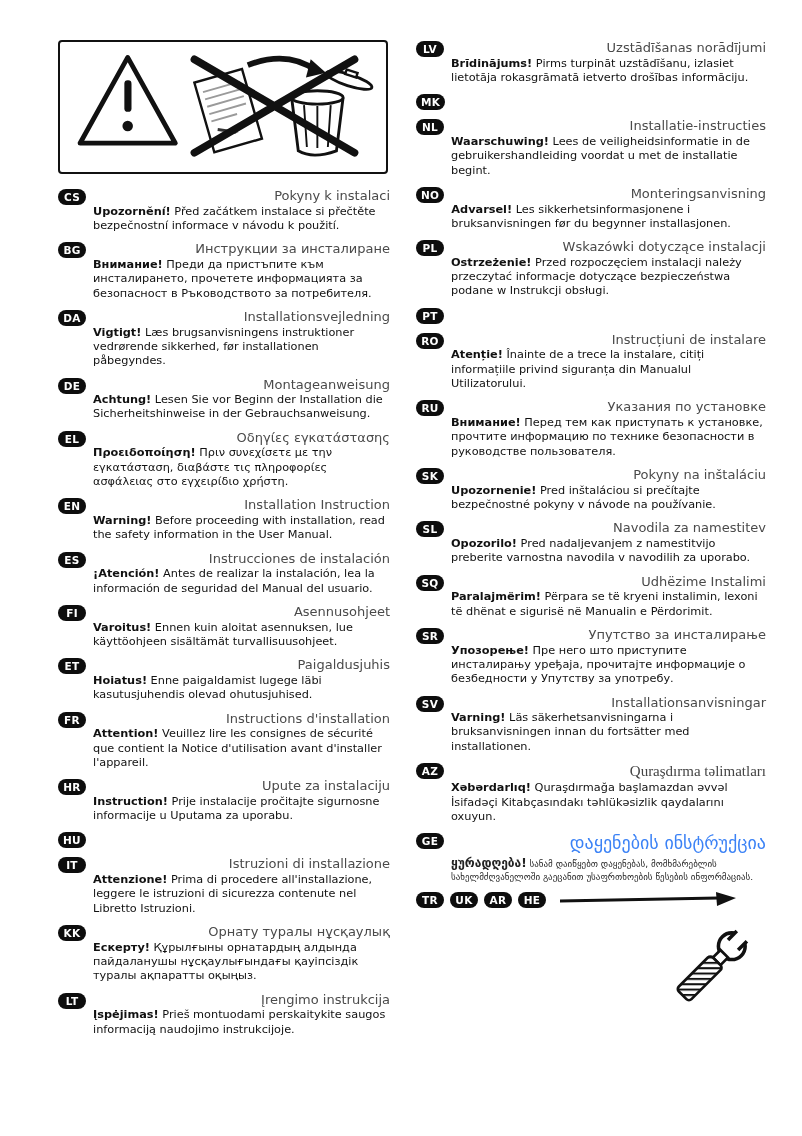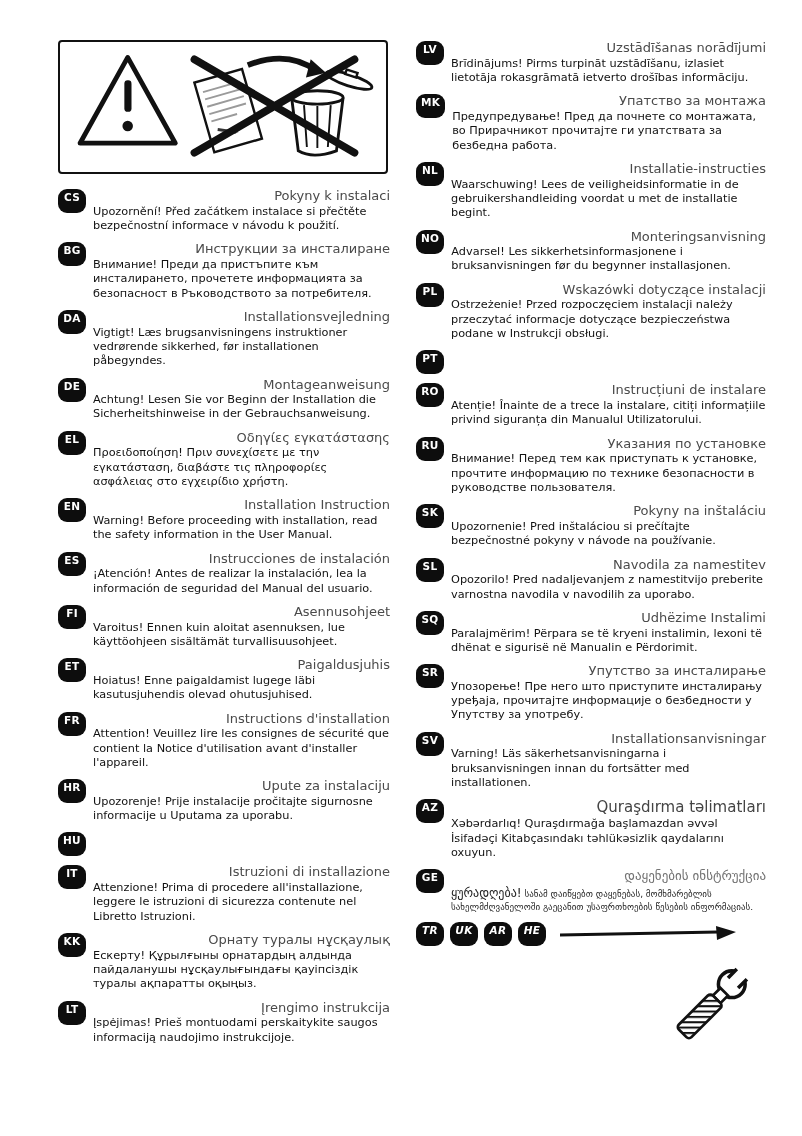--- a/index.html
+++ b/index.html
@@ -22,38 +22,38 @@
     border:2.5px solid #111;border-radius:4px;
     width:330px;height:134px;margin-bottom:14px;
     display:flex;align-items:center;justify-content:center;
     background:#fff;
   }
 
   
   .entry{display:flex;gap:7px;margin-bottom:8px;}
   .pill{
     background:#0d0d0d;color:#fff;font-weight:bold;
-    font-size:10.5px;line-height:16px;height:24px;
+    font-size:10.5px;line-height:16px;height:16px;
     padding:0 5px;border-radius:9px;min-width:18px;
     text-align:center;display:inline-block;flex:0 0 auto;
     margin-top:1px;letter-spacing:.3px;
   }
   .entry-text{flex:1;min-width:0;}
   .entry-title{font-size:13px;color:#4a4a4a;margin-bottom:1px;line-height:1.2;text-align:right;}
   .entry-body{font-size:11.3px;line-height:1.27;color:#111;}
-  .entry-warning{font-weight:normal;}
-
-  .lang-az .entry-title{font-size:15px;color:#444;}
-  .lang-ge .entry-title{font-size:13px;color:#737373;}
+  .entry-warning{font-weight:bold;}
+
+  .lang-az .entry-title{font-size:15px;color:#444;font-family:Liberation Serif, serif;}
+  .lang-ge .entry-title{font-size:18px;color:#3b82f6;}
   .lang-ge .entry-body{font-size:9px;line-height:1.35;color:#222;}
   .lang-ge .entry-warning{font-size:12px;}
 
   
   .more-row{display:flex;align-items:center;gap:12px;margin-top:8px;}
-  .pills{display:inline-flex;gap:6px;font-style:italic;}
+  .pills{display:inline-flex;gap:6px;}
 
   
   .tools{display:flex;justify-content:flex-end;margin-top:10px;padding-right:6px;}
 </style>
 </head>
 <body>
 
 <div class="page">
 
   <div class="col col-left">
@@ -156,21 +156,21 @@
     <span class="pill">FR</span>
     <div class="entry-text">
       <div class="entry-title">Instructions d'installation</div>
       <div class="entry-body"><b class="entry-warning">Attention!</b><span> Veuillez lire les consignes de sécurité que contient la Notice d'utilisation avant d'installer l'appareil.</span></div>
     </div>
   </div>
         <div class="entry lang-hr">
     <span class="pill">HR</span>
     <div class="entry-text">
       <div class="entry-title">Upute za instalaciju</div>
-      <div class="entry-body"><b class="entry-warning">Upozorenje!</b><span> Prije instalacije pročitajte sigurnosne informacije u Uputama za uporabu.</span></div>
+      <div class="entry-body"><b class="entry-warning">Instruction!</b><span> Prije instalacije pročitajte sigurnosne informacije u Uputama za uporabu.</span></div>
     </div>
   </div>
         <div class="entry lang-hu">
     <span class="pill">HU</span>
   </div>
         <div class="entry lang-it">
     <span class="pill">IT</span>
     <div class="entry-text">
       <div class="entry-title">Istruzioni di installazione</div>
       <div class="entry-body"><b class="entry-warning">Attenzione!</b><span> Prima di procedere all'installazione, leggere le istruzioni di sicurezza contenute nel Libretto Istruzioni.</span></div>
@@ -197,24 +197,20 @@
     <div class="col-entries">
         <div class="entry lang-lv">
     <span class="pill">LV</span>
     <div class="entry-text">
       <div class="entry-title">Uzstādīšanas norādījumi</div>
       <div class="entry-body"><b class="entry-warning">Brīdinājums!</b><span> Pirms turpināt uzstādīšanu, izlasiet lietotāja rokasgrāmatā ietverto drošības informāciju.</span></div>
     </div>
   </div>
         <div class="entry lang-mk">
     <span class="pill">MK</span>
-    <div class="entry-text">
-      <div class="entry-title">Упатство за монтажа</div>
-      <div class="entry-body"><b class="entry-warning">Предупредување!</b><span> Пред да почнете со монтажата, во Прирачникот прочитајте ги упатствата за безбедна работа.</span></div>
-    </div>
   </div>
         <div class="entry lang-nl">
     <span class="pill">NL</span>
     <div class="entry-text">
       <div class="entry-title">Installatie-instructies</div>
       <div class="entry-body"><b class="entry-warning">Waarschuwing!</b><span> Lees de veiligheidsinformatie in de gebruikershandleiding voordat u met de installatie begint.</span></div>
     </div>
   </div>
         <div class="entry lang-no">
     <span class="pill">NO</span>

